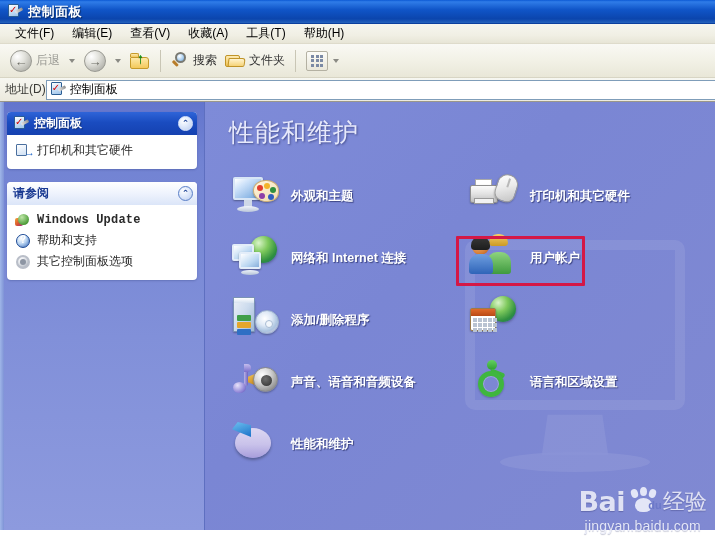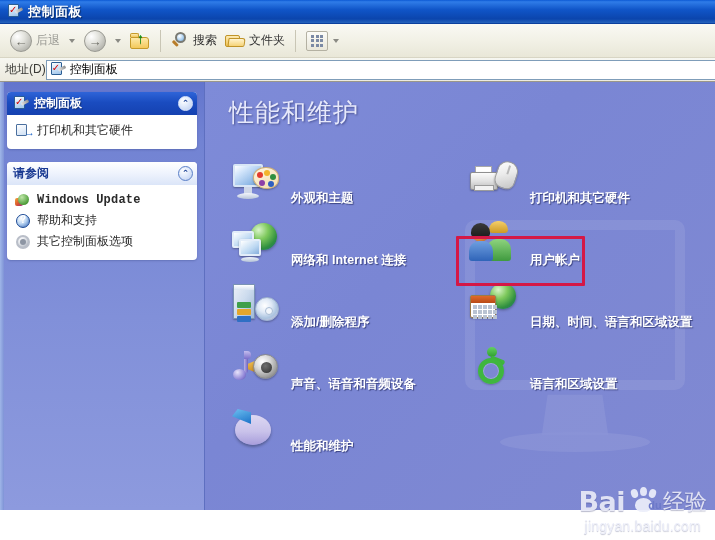--- a/index.html
+++ b/index.html
@@ -188,21 +188,21 @@
   .main-inner { position:relative; z-index:2; padding:14px 0 0 24px; }
   .main-title {
     font-size:25px; color:#e7e9fb; text-shadow:1px 1px 2px rgba(30,35,90,.55);
     font-weight:normal; margin-bottom:16px; letter-spacing:1px;
   }
 
   .cats { display:flex; }
   .catcol { width:240px; }
   .catcol.right { width:248px; }
   .cat {
-    display:flex; align-items:flex-end; gap:12px; height:62px; cursor:default; padding-left:2px;
+    display:flex; align-items:center; gap:12px; height:62px; cursor:default; padding-left:2px;
   }
   .cat .clabel {
     font-size:12.5px; font-weight:bold; color:#ffffff;
     text-shadow:1px 1px 1px rgba(25,30,85,.65);
     white-space:nowrap;
   }
   .cat .cicon { width:48px; height:48px; position:relative; flex:0 0 auto; }
 
   
   .i-monitor .mon { position:absolute; left:2px; top:5px; width:30px;height:23px; border-radius:2px;
@@ -351,20 +351,28 @@
 
   <div class="titlebar">
     <span class="tb-icon cp-icon">
       <span class="pane"></span>
         <span class="check">✓</span>
         <span class="wand"></span>
     </span>
     <span class="tb-title">控制面板</span>
   </div>
 
+  <div class="menubar">
+    <div class="mi">文件(F)</div>
+    <div class="mi">编辑(E)</div>
+    <div class="mi">查看(V)</div>
+    <div class="mi">收藏(A)</div>
+    <div class="mi">工具(T)</div>
+    <div class="mi">帮助(H)</div>
+  </div>
 
   <div class="toolbar">
     <div class="tbtn disabled">
       <span class="circ">
           <span class="arw">←</span>
         </span>
       <span class="lbl">后退</span>
     </div>
     <span class="drop-arrow"></span>
     <div class="tbtn">
@@ -598,21 +606,20 @@
                       <i></i>
                       <i></i>
                       <i></i>
                       <i></i>
                       <i></i>
                       <i></i>
                       <i></i>
                     </span>
                 </span>
               </span>
-              <span class="clabel">日期、时间、语言和区域设置</span>
             </div>
 
             <div class="cat">
               <span class="cicon i-access">
                 <span class="headd"></span>
                   <span class="arm"></span>
                   <span class="wheel"></span>
               </span>
               <span class="clabel">语言和区域设置</span>
             </div>

